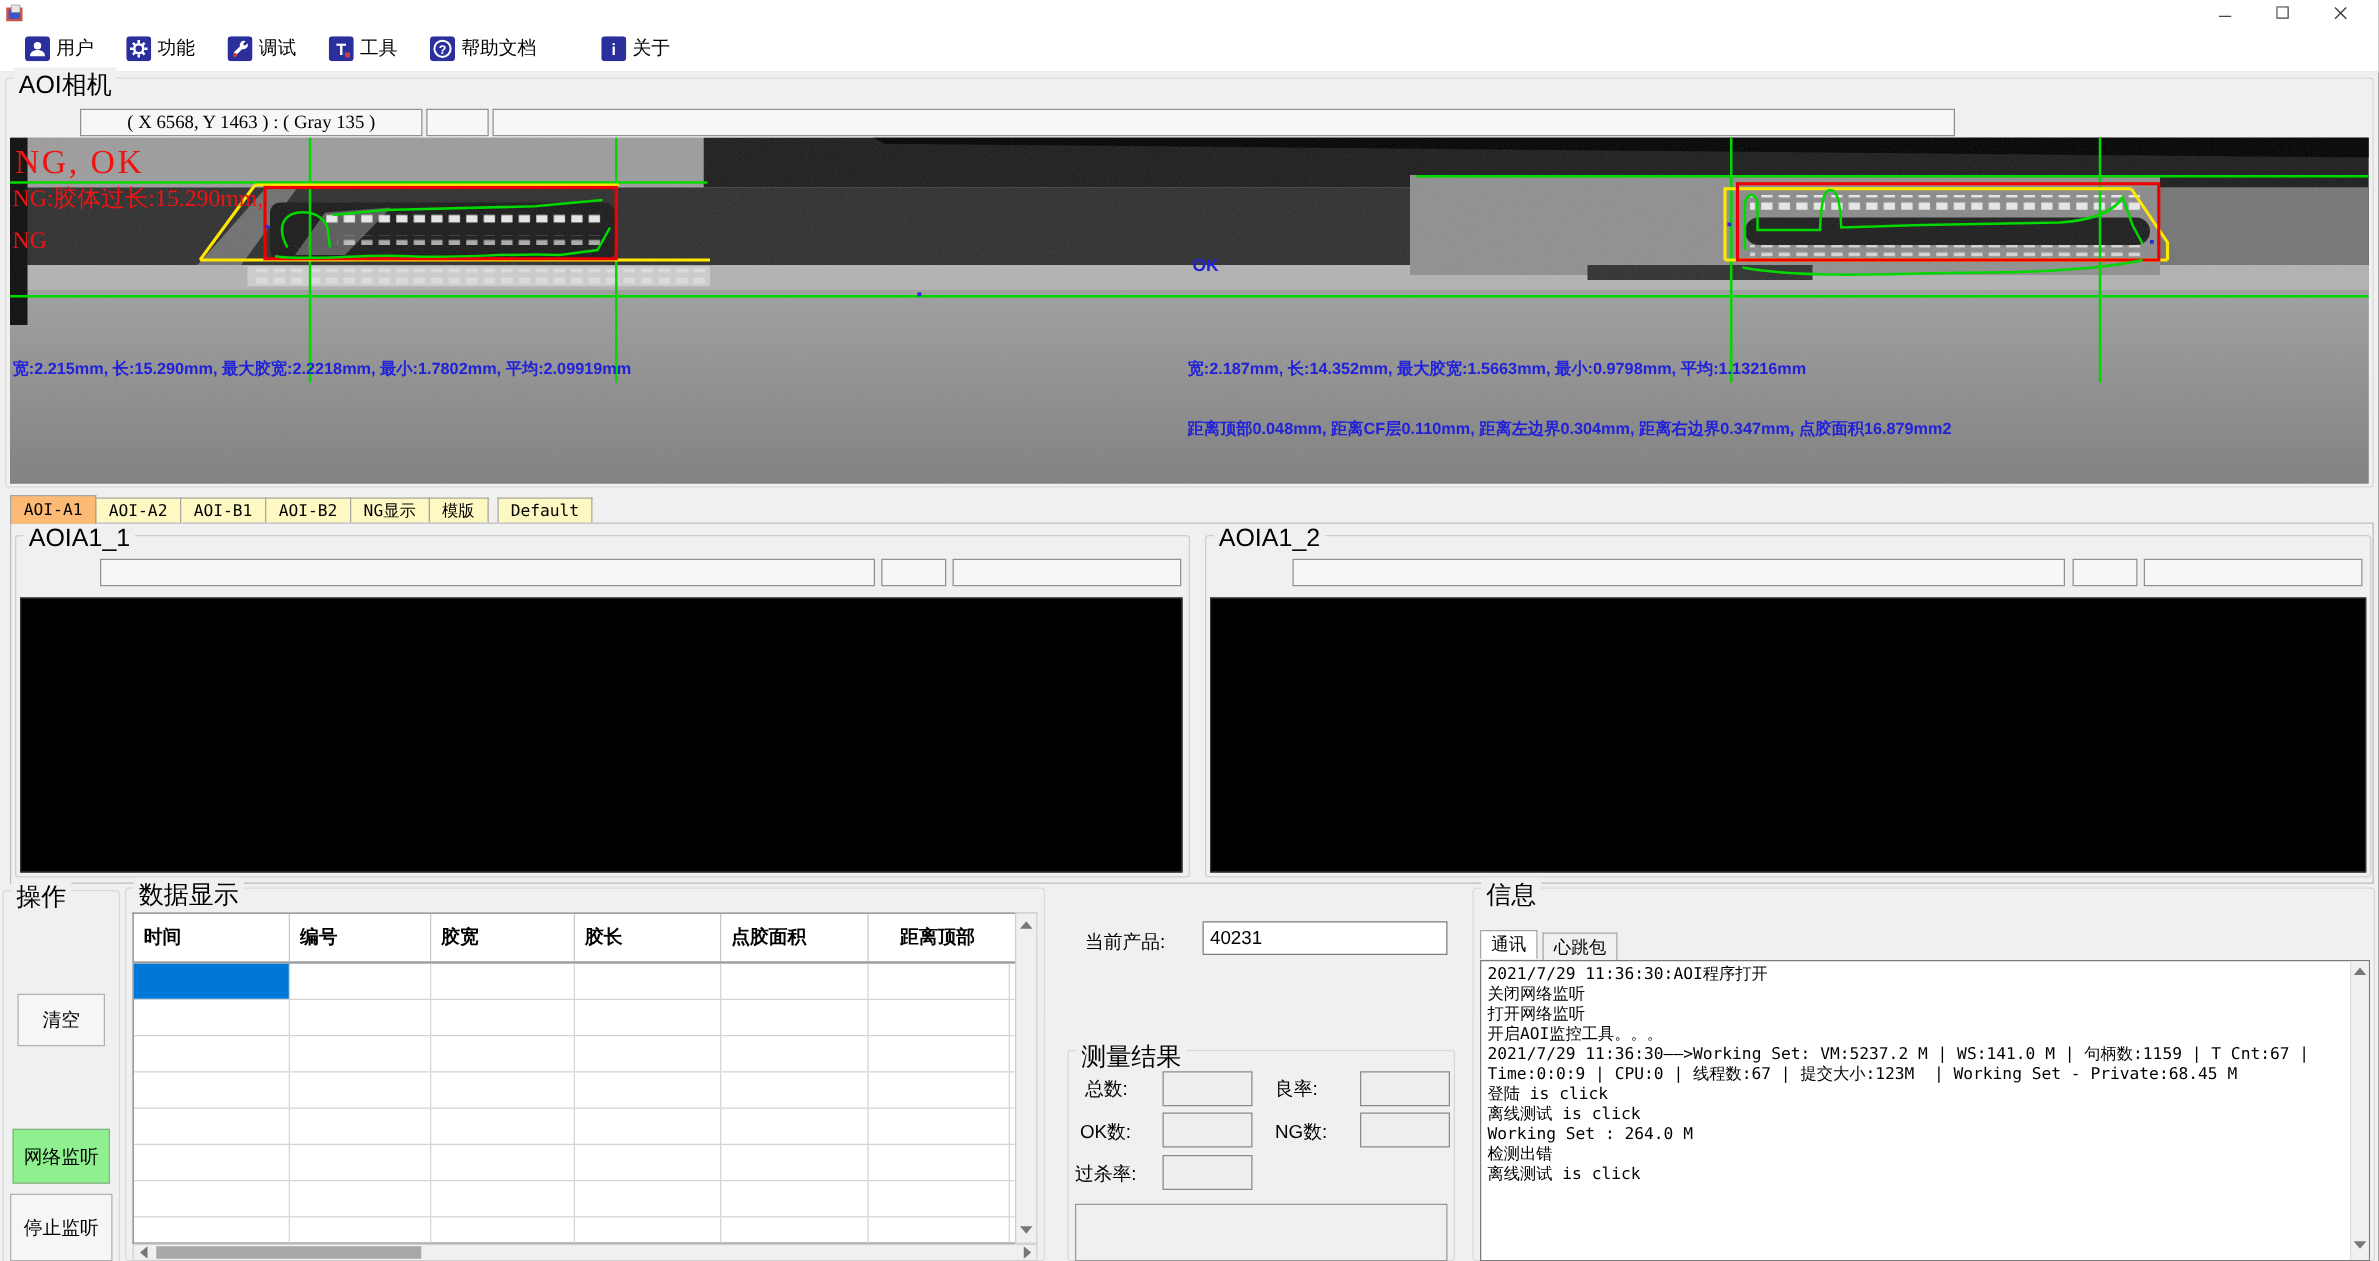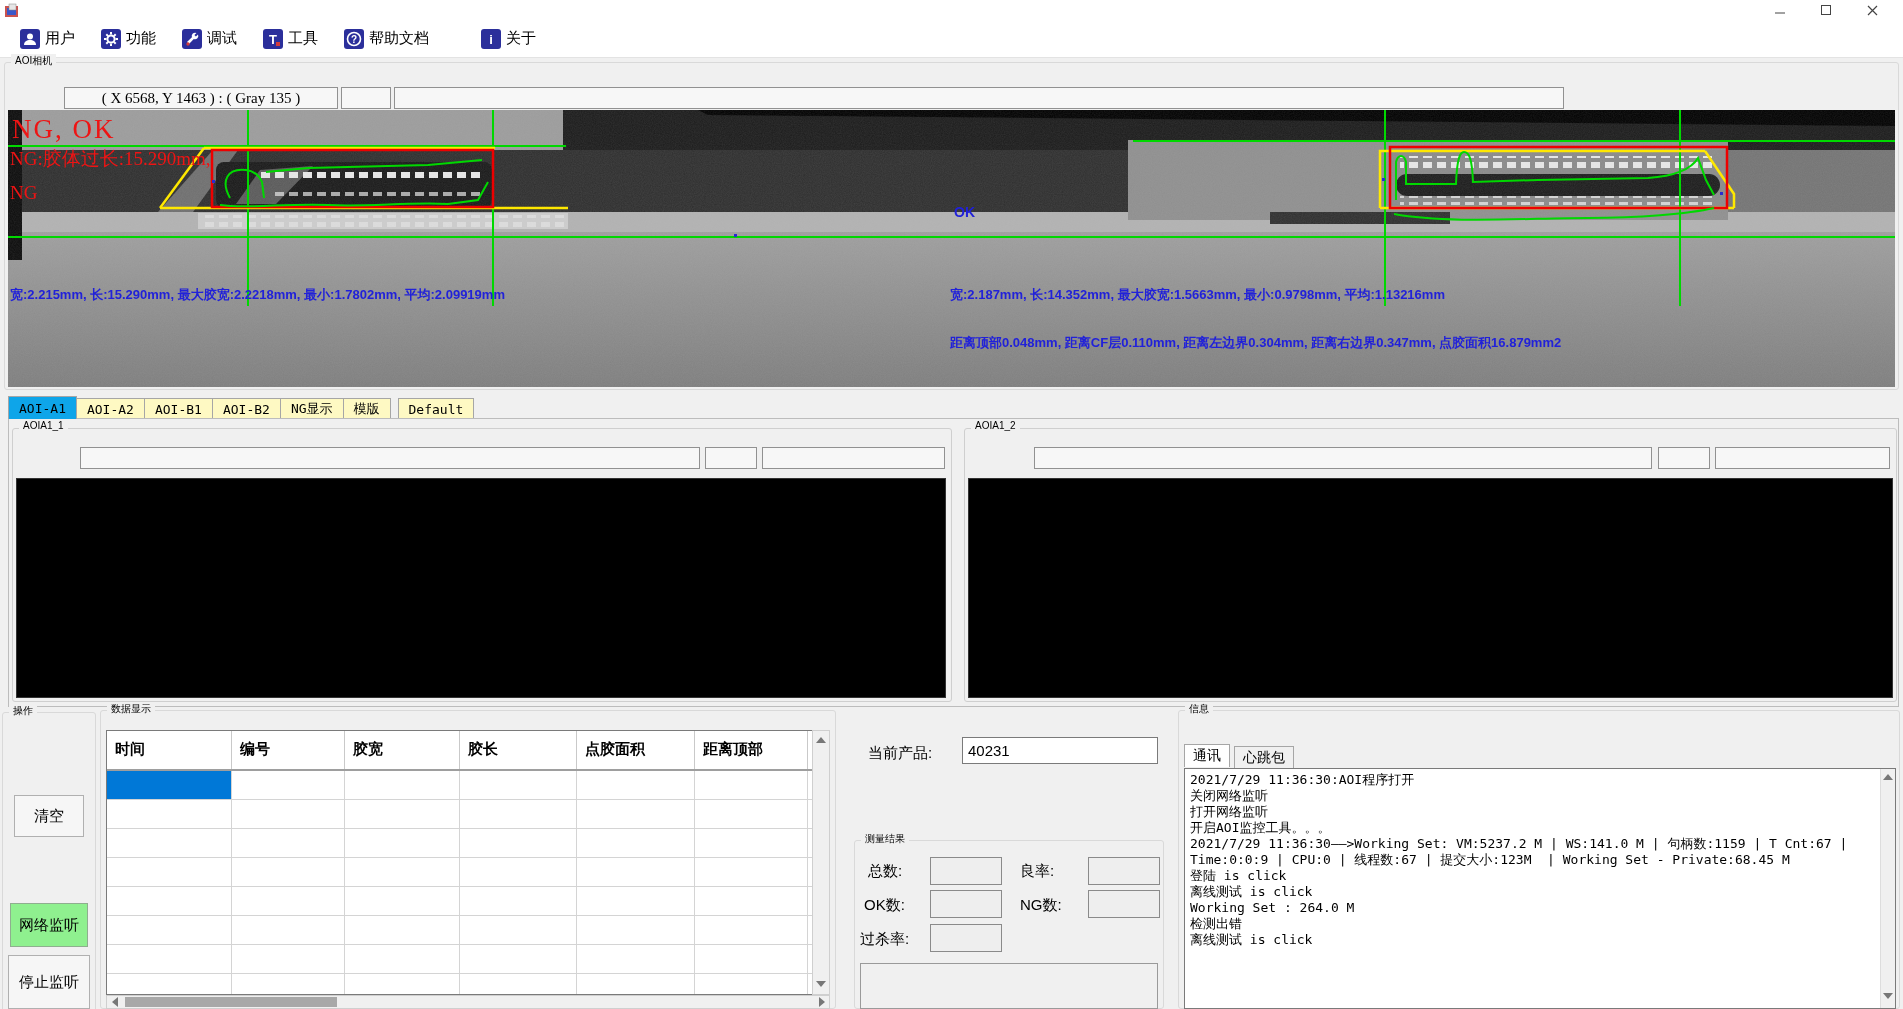--- a/index.html
+++ b/index.html
@@ -14,36 +14,36 @@
   .title-text { font-size:12px; color:#8a8a8a; white-space:nowrap; }
   .win-controls { position:absolute; right:8px; top:0; height:20px; display:flex; }
   .win-btn { width:46px; height:20px; display:flex; align-items:center; justify-content:center; }
   
   .menubar { position:absolute; left:0; top:20px; width:1903px; height:38px; background:#fff; border-bottom:1px solid #e3e3e3; display:flex; align-items:center; }
   .menu-item { display:flex; align-items:center; gap:5px; margin-left:14px; padding:2px 6px; cursor:default; }
   .menu-item span { font-size:15px; }
   .mi-icon { width:20px; height:20px; display:inline-block; }
   
   .groupbox { position:absolute; border:1px solid #d9d9d9; border-radius:3px; }
-  .grouplabel { position:absolute; top:-9px; left:6px; background:#f0f0f0; padding:0 4px; font-size:10px; white-space:nowrap; }
+  .grouplabel { position:absolute; top:-9px; left:6px; background:#f0f0f0; padding:0 4px; font-size:20px; white-space:nowrap; }
   
   .mode-btn { position:absolute; height:21px; display:flex; align-items:center; gap:6px; font-family:"Liberation Serif",serif; font-size:15px; padding-left:6px;margin-top:44px; }
   .tri-down { width:0; height:0; border-left:4px solid transparent; border-right:4px solid transparent; border-top:5px solid #333; }
   .field { position:absolute; height:22px; background:#f7f7f7; border:1px solid #919191; }
   .field.center { text-align:center; font-family:"Liberation Serif",serif; font-size:15px; line-height:20px; }
   
   .camera-wrap { position:absolute; left:8px; top:110px; width:1887px; height:277px; }
   .camera-wrap svg { position:absolute; left:0; top:0; }
   .ov { position:absolute; white-space:nowrap; }
   .ov.red { color:var(--overlay-red); font-family:"Liberation Serif",serif; }
   .ov.blue { color:var(--overlay-blue); font-size:13px; font-weight:bold; }
   
   .tabstrip { position:absolute; left:8px; top:396px; height:23px; display:flex; align-items:flex-end; }
   .tab { height:21px; padding:0 10px; border:1px solid #a6a6a6; border-bottom:none; background:#fef9c3; font-family:"DejaVu Sans Mono",monospace; font-size:13px; display:flex; align-items:center; margin-right:-1px; }
-  .tab.sel { height:23px; background:#0ea5e9; position:relative; z-index:2; }
+  .tab.sel { height:23px; background:#fdba74; position:relative; z-index:2; }
   .tabpage { position:absolute; left:8px; top:418px; width:1891px; height:289px; border:1px solid #bcbcbc; background:#f0f0f0; }
   .blackpanel { position:absolute; background:#000; border:1px solid #333; }
   
   .btn { position:absolute; background:#f6f6f6; border:1px solid #b0b0b0; font-size:15px; display:flex; align-items:center; justify-content:center; cursor:default; }
   .btn.green { background:var(--active-green); border-color:#8fae8f; }
   
   .tablebox { position:absolute; left:106px; top:730px; width:724px; height:265px; background:#fff; border:1px solid #7a7a7a; border-right:none; overflow:hidden; }
   .thead { height:40px; border-bottom:2px solid #9e9e9e; white-space:nowrap; background:#fff; }
   .th { display:inline-block; height:100%; border-right:1px solid #c9c9c9; font-weight:bold; font-size:15px; padding:9px 0 0 8px; vertical-align:top; }
   .trow { height:29px; border-bottom:1px solid #d4d4d4; white-space:nowrap; }
@@ -286,21 +286,21 @@
     <span class="grouplabel">操作</span>
   </div>
   <div class="btn" style="left:14px; top:795px; width:70px; height:42px;">清空</div>
   <div class="btn green" style="left:10px; top:903px; width:78px; height:44px;">网络监听</div>
   <div class="btn" style="left:8px; top:955px; width:82px; height:54px;">停止监听</div>
 
   <div class="groupbox" style="left:100px; top:710px; width:736px; height:299px;">
     <span class="grouplabel">数据显示</span>
   </div>
   <div class="tablebox">
-    <div class="thead"><div class="th" style="width: 125px;">时间</div><div class="th" style="width: 113px;">编号</div><div class="th" style="width: 115px;">胶宽</div><div class="th" style="width: 117px;">胶长</div><div class="th" style="width: 118px;">点胶面积</div><div class="th" style="width: 113px;">距离顶部</div></div>
+    <div class="thead"><div class="th" style="width: 125px;">时间</div><div class="th" style="width: 113px;">编号</div><div class="th" style="width: 115px;">胶宽</div><div class="th" style="width: 117px;">胶长</div><div class="th" style="width: 118px;">点胶面积</div><div class="th" style="width: 113px; margin-left: 17px;">距离顶部</div></div>
     <div>
         <div class="trow"><div class="td sel" style="width: 125px;"></div><div class="td" style="width: 113px;"></div><div class="td" style="width: 115px;"></div><div class="td" style="width: 117px;"></div><div class="td" style="width: 118px;"></div><div class="td" style="width: 113px;"></div></div>
         <div class="trow"><div class="td" style="width: 125px;"></div><div class="td" style="width: 113px;"></div><div class="td" style="width: 115px;"></div><div class="td" style="width: 117px;"></div><div class="td" style="width: 118px;"></div><div class="td" style="width: 113px;"></div></div>
         <div class="trow"><div class="td" style="width: 125px;"></div><div class="td" style="width: 113px;"></div><div class="td" style="width: 115px;"></div><div class="td" style="width: 117px;"></div><div class="td" style="width: 118px;"></div><div class="td" style="width: 113px;"></div></div>
         <div class="trow"><div class="td" style="width: 125px;"></div><div class="td" style="width: 113px;"></div><div class="td" style="width: 115px;"></div><div class="td" style="width: 117px;"></div><div class="td" style="width: 118px;"></div><div class="td" style="width: 113px;"></div></div>
         <div class="trow"><div class="td" style="width: 125px;"></div><div class="td" style="width: 113px;"></div><div class="td" style="width: 115px;"></div><div class="td" style="width: 117px;"></div><div class="td" style="width: 118px;"></div><div class="td" style="width: 113px;"></div></div>
         <div class="trow"><div class="td" style="width: 125px;"></div><div class="td" style="width: 113px;"></div><div class="td" style="width: 115px;"></div><div class="td" style="width: 117px;"></div><div class="td" style="width: 118px;"></div><div class="td" style="width: 113px;"></div></div>
         <div class="trow"><div class="td" style="width: 125px;"></div><div class="td" style="width: 113px;"></div><div class="td" style="width: 115px;"></div><div class="td" style="width: 117px;"></div><div class="td" style="width: 118px;"></div><div class="td" style="width: 113px;"></div></div>
         <div class="trow"><div class="td" style="width: 125px;"></div><div class="td" style="width: 113px;"></div><div class="td" style="width: 115px;"></div><div class="td" style="width: 117px;"></div><div class="td" style="width: 118px;"></div><div class="td" style="width: 113px;"></div></div>
       </div>

